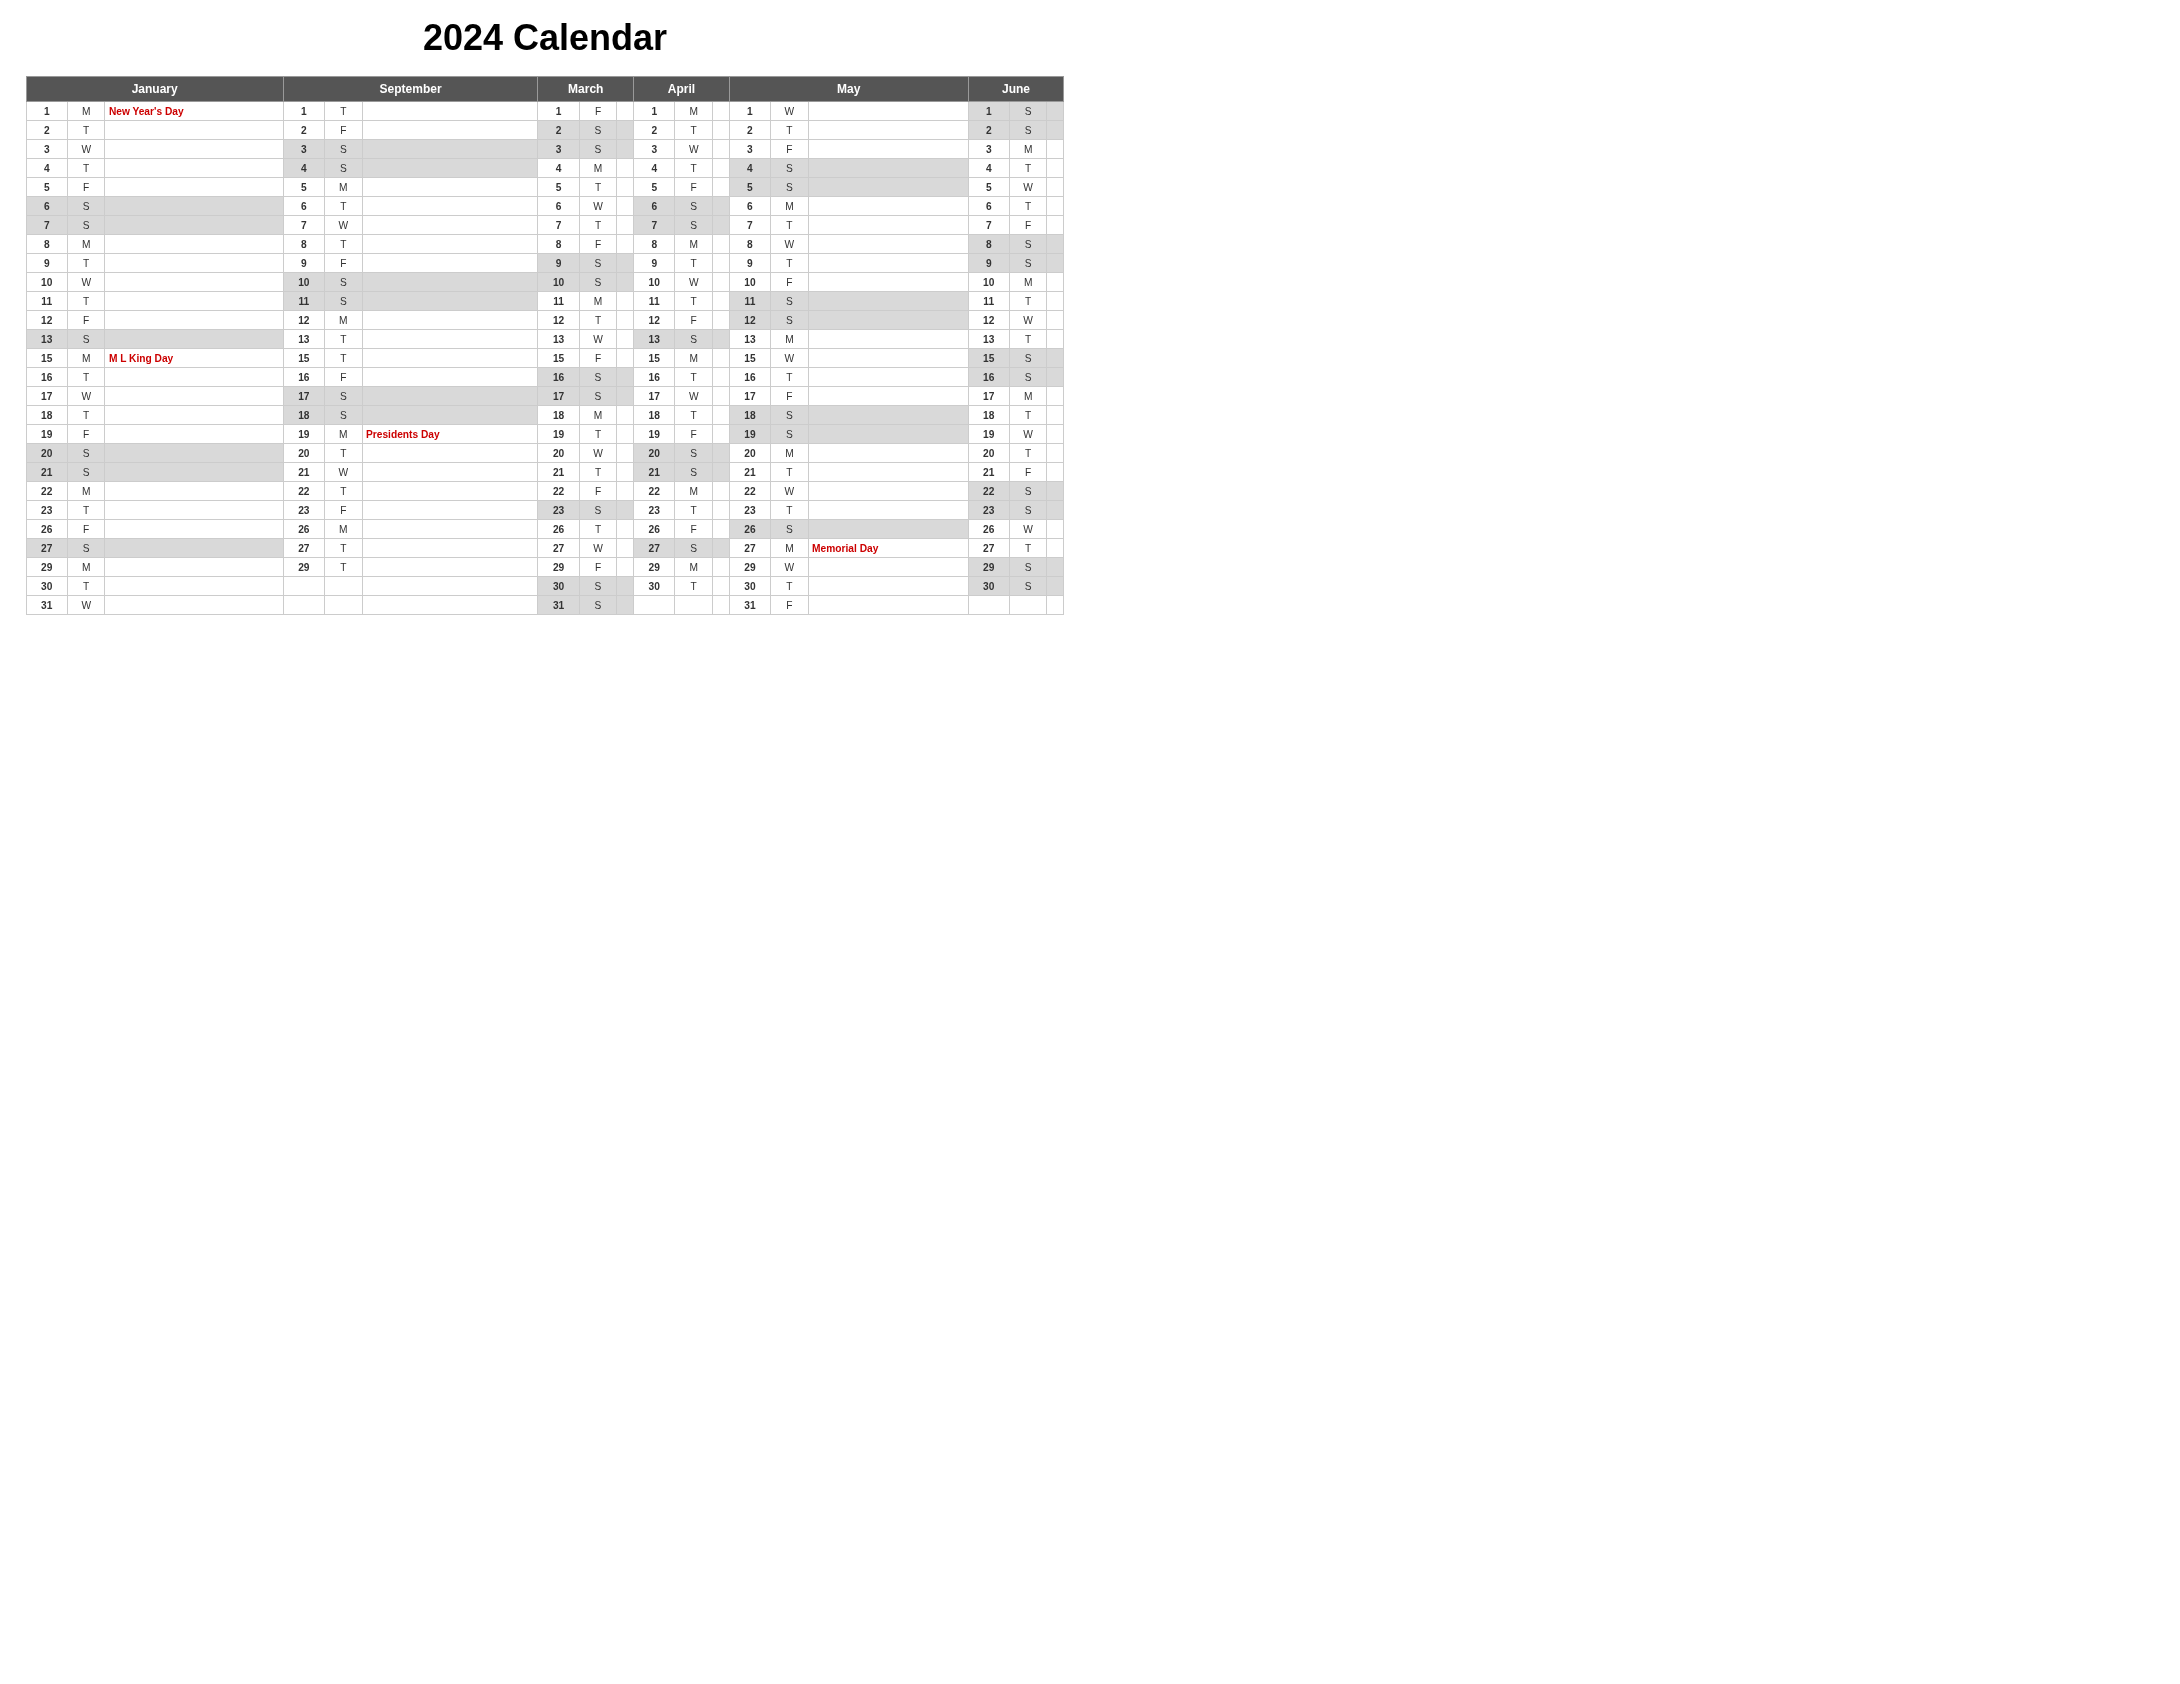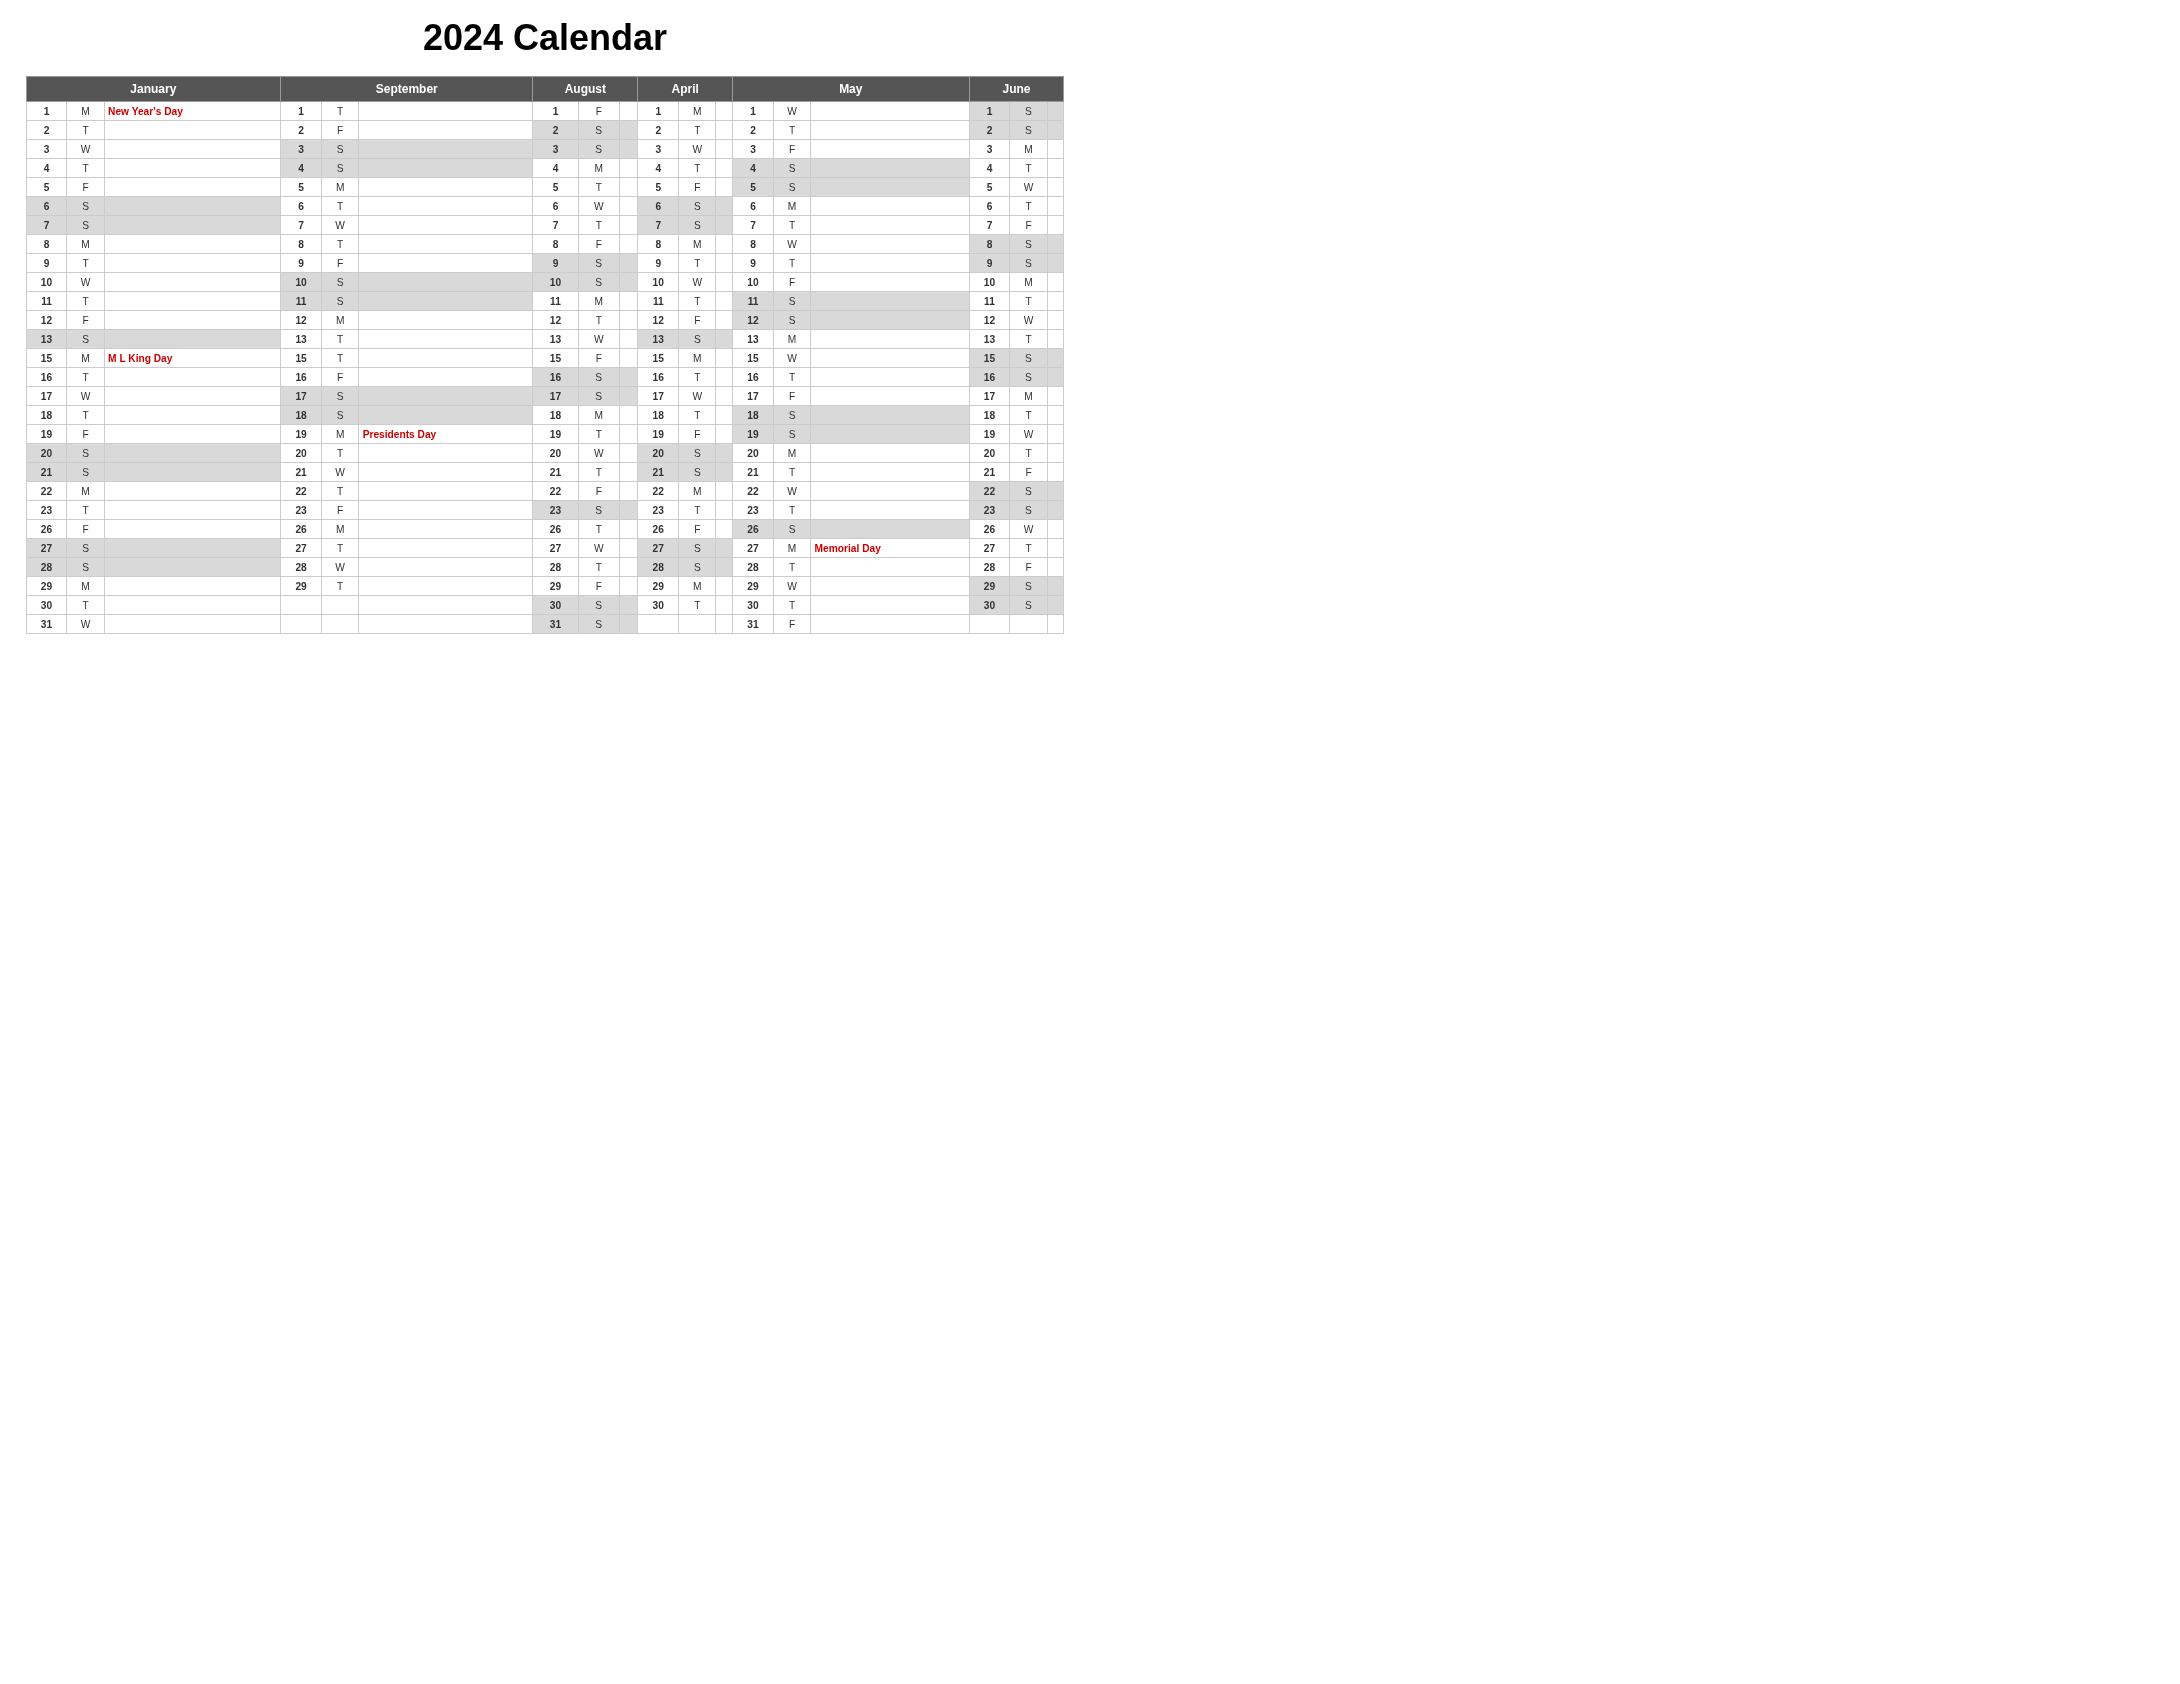--- a/index.html
+++ b/index.html
@@ -45,21 +45,21 @@
 </head>
 <body>
 
 <h1>2024 Calendar</h1>
 
 <table class="calendar-table">
   <thead>
     <tr>
       <th colspan="3" class="month-header">January</th>
       <th colspan="3" class="month-header">September</th>
-      <th colspan="3" class="month-header">August</th>
+      <th colspan="3" class="month-header">March</th>
       <th colspan="3" class="month-header">April</th>
       <th colspan="3" class="month-header">May</th>
       <th colspan="3" class="month-header">June</th>
     </tr>
   </thead>
   <tbody id="calendar-body">
   <tr>
         <td style="background: rgb(255, 255, 255); text-align: center; font-weight: bold; color: rgb(51, 51, 51); font-size: 10.2px;">1</td>
         <td style="background: rgb(255, 255, 255); text-align: center; color: rgb(51, 51, 51); font-size: 10.2px;">M</td>
         <td style="background: rgb(255, 255, 255); color: rgb(204, 0, 0); font-weight: bold; font-size: 10.2px;">New Year's Day</td>
@@ -533,40 +533,20 @@
         <td style="background: rgb(217, 217, 217); text-align: center; color: rgb(51, 51, 51); font-size: 10.2px;">S</td>
         <td style="background: rgb(217, 217, 217);"></td>
         <td style="background: rgb(255, 255, 255); text-align: center; font-weight: bold; color: rgb(51, 51, 51); font-size: 10.2px;">27</td>
         <td style="background: rgb(255, 255, 255); text-align: center; color: rgb(51, 51, 51); font-size: 10.2px;">M</td>
         <td style="background: rgb(255, 255, 255); color: rgb(204, 0, 0); font-weight: bold; font-size: 10.2px;">Memorial Day</td>
         <td style="background: rgb(255, 255, 255); text-align: center; font-weight: bold; color: rgb(51, 51, 51); font-size: 10.2px;">27</td>
         <td style="background: rgb(255, 255, 255); text-align: center; color: rgb(51, 51, 51); font-size: 10.2px;">T</td>
         <td style="background: rgb(255, 255, 255);"></td>
       </tr>
       <tr>
-        <td style="background: rgb(217, 217, 217); text-align: center; font-weight: bold; color: rgb(51, 51, 51); font-size: 10.2px;">28</td>
-        <td style="background: rgb(217, 217, 217); text-align: center; color: rgb(51, 51, 51); font-size: 10.2px;">S</td>
-        <td style="background: rgb(217, 217, 217);"></td>
-        <td style="background: rgb(255, 255, 255); text-align: center; font-weight: bold; color: rgb(51, 51, 51); font-size: 10.2px;">28</td>
-        <td style="background: rgb(255, 255, 255); text-align: center; color: rgb(51, 51, 51); font-size: 10.2px;">W</td>
-        <td style="background: rgb(255, 255, 255);"></td>
-        <td style="background: rgb(255, 255, 255); text-align: center; font-weight: bold; color: rgb(51, 51, 51); font-size: 10.2px;">28</td>
-        <td style="background: rgb(255, 255, 255); text-align: center; color: rgb(51, 51, 51); font-size: 10.2px;">T</td>
-        <td style="background: rgb(255, 255, 255);"></td>
-        <td style="background: rgb(217, 217, 217); text-align: center; font-weight: bold; color: rgb(51, 51, 51); font-size: 10.2px;">28</td>
-        <td style="background: rgb(217, 217, 217); text-align: center; color: rgb(51, 51, 51); font-size: 10.2px;">S</td>
-        <td style="background: rgb(217, 217, 217);"></td>
-        <td style="background: rgb(255, 255, 255); text-align: center; font-weight: bold; color: rgb(51, 51, 51); font-size: 10.2px;">28</td>
-        <td style="background: rgb(255, 255, 255); text-align: center; color: rgb(51, 51, 51); font-size: 10.2px;">T</td>
-        <td style="background: rgb(255, 255, 255);"></td>
-        <td style="background: rgb(255, 255, 255); text-align: center; font-weight: bold; color: rgb(51, 51, 51); font-size: 10.2px;">28</td>
-        <td style="background: rgb(255, 255, 255); text-align: center; color: rgb(51, 51, 51); font-size: 10.2px;">F</td>
-        <td style="background: rgb(255, 255, 255);"></td>
-      </tr>
-      <tr>
         <td style="background: rgb(255, 255, 255); text-align: center; font-weight: bold; color: rgb(51, 51, 51); font-size: 10.2px;">29</td>
         <td style="background: rgb(255, 255, 255); text-align: center; color: rgb(51, 51, 51); font-size: 10.2px;">M</td>
         <td style="background: rgb(255, 255, 255);"></td>
         <td style="background: rgb(255, 255, 255); text-align: center; font-weight: bold; color: rgb(51, 51, 51); font-size: 10.2px;">29</td>
         <td style="background: rgb(255, 255, 255); text-align: center; color: rgb(51, 51, 51); font-size: 10.2px;">T</td>
         <td style="background: rgb(255, 255, 255);"></td>
         <td style="background: rgb(255, 255, 255); text-align: center; font-weight: bold; color: rgb(51, 51, 51); font-size: 10.2px;">29</td>
         <td style="background: rgb(255, 255, 255); text-align: center; color: rgb(51, 51, 51); font-size: 10.2px;">F</td>
         <td style="background: rgb(255, 255, 255);"></td>
         <td style="background: rgb(255, 255, 255); text-align: center; font-weight: bold; color: rgb(51, 51, 51); font-size: 10.2px;">29</td>

